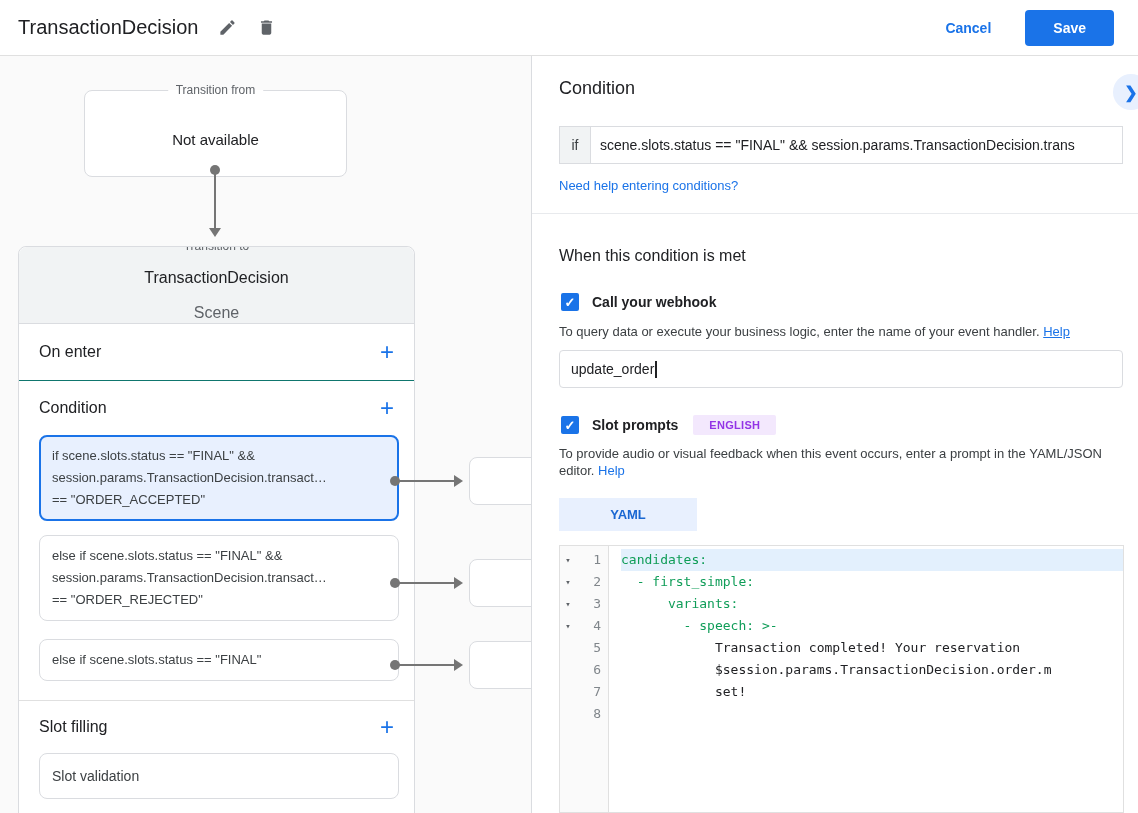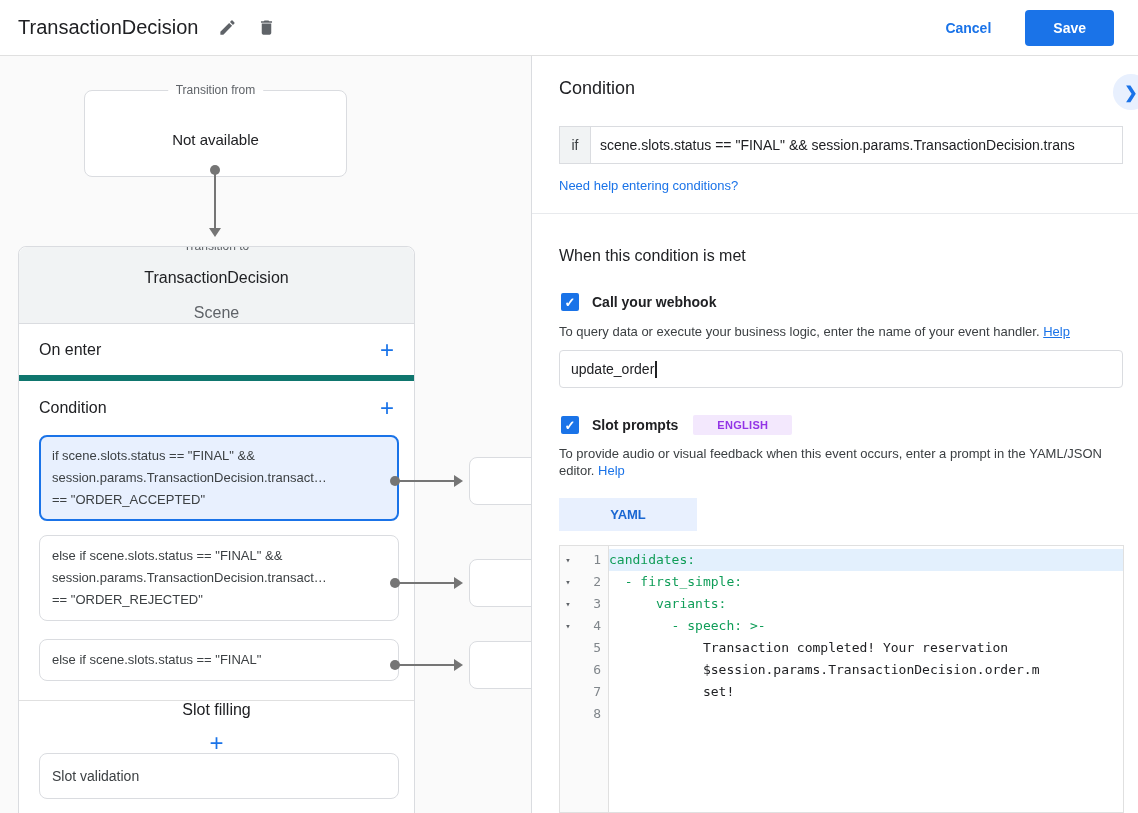--- a/index.html
+++ b/index.html
@@ -44,21 +44,21 @@
     border-left:9px solid #757575; }
 
   .tto { left:18px; top:190px; width:397px; height:600px; overflow:hidden; }
   .tto .flegend { background:linear-gradient(#fafafa 50%, #f1f3f4 50%); }
   .scene-head { background:#f1f3f4; border-bottom:1px solid #dadce0;
     border-radius:8px 8px 0 0; height:77px; text-align:center; padding-top:22px; }
   .scene-title { font-size:16px; color:#202124; }
   .scene-sub { font-size:16px; color:#5f6368; margin-top:17px; }
   .sect-row { display:flex; align-items:center; justify-content:space-between;
     padding:0 20px; height:56px; }
-  .sect-row.bordered { border-bottom:6px solid #0f766e; }
+  .sect-row.bordered { border-bottom:1px solid #0f766e; }
   .sect-label { font-size:16px; color:#202124; }
   .plus-btn { background:none; border:none; color:#1a73e8; font-size:24px;
     font-weight:400; cursor:pointer; line-height:20px; font-family:inherit; }
   .cond-card { margin:0 17px 0 20px; width:360px; border:1px solid #dadce0;
     border-radius:8px; background:#fff; padding:9px 12px; font-size:13px;
     color:#3c4043; line-height:22px; }
   .cond-card.selected { border:2px solid #1a73e8; background:#e8f0fe; padding:8px 11px; }
   .card-divider { border-top:1px solid #e0e0e0; margin-top:19px; }
   .slot-card { margin:0 17px 0 20px; width:360px; border:1px solid #dadce0;
     border-radius:8px; background:#fff; padding:14px 12px; font-size:14px; color:#3c4043; }
@@ -90,35 +90,35 @@
   .check-label { margin-left:13px; font-size:14px; font-weight:bold; color:#202124; }
   .helper { position:absolute; left:27px; font-size:13px; color:#3c4043; width:560px;
     line-height:17px; }
   .help-link { color:#1a73e8; text-decoration:underline; cursor:pointer; }
   .help-link.plain { text-decoration:none; }
   .text-input { position:absolute; left:27px; top:294px; width:564px; height:38px;
     border:1px solid #dadce0; border-radius:4px; background:#fff; display:flex;
     align-items:center; padding:0 11px; font-size:14px; color:#202124; cursor:text; }
   .caret { display:inline-block; width:1.5px; height:17px; background:#202124; margin-left:1px; }
   .badge { margin-left:15px; background:#f3e8fd; color:#9334e6; font-size:11px;
-    font-weight:bold; letter-spacing:0.3px; padding:4px 24px; border-radius:2px; }
+    font-weight:bold; letter-spacing:0.3px; padding:4px 16px; border-radius:2px; }
   .tabs { position:absolute; left:27px; top:442px; display:flex; }
   .tab { width:138px; height:33px; display:flex; align-items:center; justify-content:center;
     font-size:13px; font-weight:bold; color:#5f6368; cursor:pointer; }
   .tab.active { background:#e8f0fe; color:#1967d2; }
   .editor { position:absolute; left:27px; top:489px; width:565px; height:268px;
     border:1px solid #e0e0e0; display:flex; font-family:"DejaVu Sans Mono", monospace;
     font-size:13px; line-height:22px; background:#fff; }
   .gutter { width:49px; background:#fafafa; border-right:1px solid #e0e0e0;
     padding-top:3px; flex:none; }
   .g-row { display:flex; align-items:center; height:22px; }
   .fold { width:16px; text-align:center; color:#5f6368; font-size:9px; cursor:pointer; }
   .lnum { flex:1; text-align:right; padding-right:7px; color:#80868b; font-size:13px; }
   .code { flex:1; padding-top:3px; overflow:hidden; }
-  .c-line { height:22px; white-space:pre; color:#202124; }
+  .c-line { height:22px; white-space:pre; color:#202124;margin-left:12px; }
   .c-line.key { color:#0f9d58; }
   .c-line.hl { background:#e3f0fd; }
 </style>
 </head>
 <body>
 
 <div class="topbar">
   <span class="title">TransactionDecision</span>
   <button class="icon-btn">
     <span style="display:flex;">
@@ -178,21 +178,21 @@
         <div>else if scene.slots.status == "FINAL" &amp;&amp;</div>
         <div>session.params.TransactionDecision.transact…</div>
         <div>== "ORDER_REJECTED"</div>
       </div>
       <div class="cond-card" style="margin-top:18px;">
         <div>else if scene.slots.status == "FINAL"</div>
       </div>
 
       <div class="card-divider"></div>
 
-      <div class="sect-row" style="height:52px;flex-direction:column;">
+      <div class="sect-row" style="height:52px;">
         <span class="sect-label">Slot filling</span>
         <button class="plus-btn">+</button>
       </div>
       <div class="slot-card">Slot validation</div>
     </div>
 
     <div class="dot" style="left:390px; top:420px;"></div>
     <div class="hline" style="left:397px; top:424px; width:57px;"></div>
     <div class="arrow-right" style="left:454px; top:419px;"></div>
     <div class="target-box" style="top:401px;"></div>

